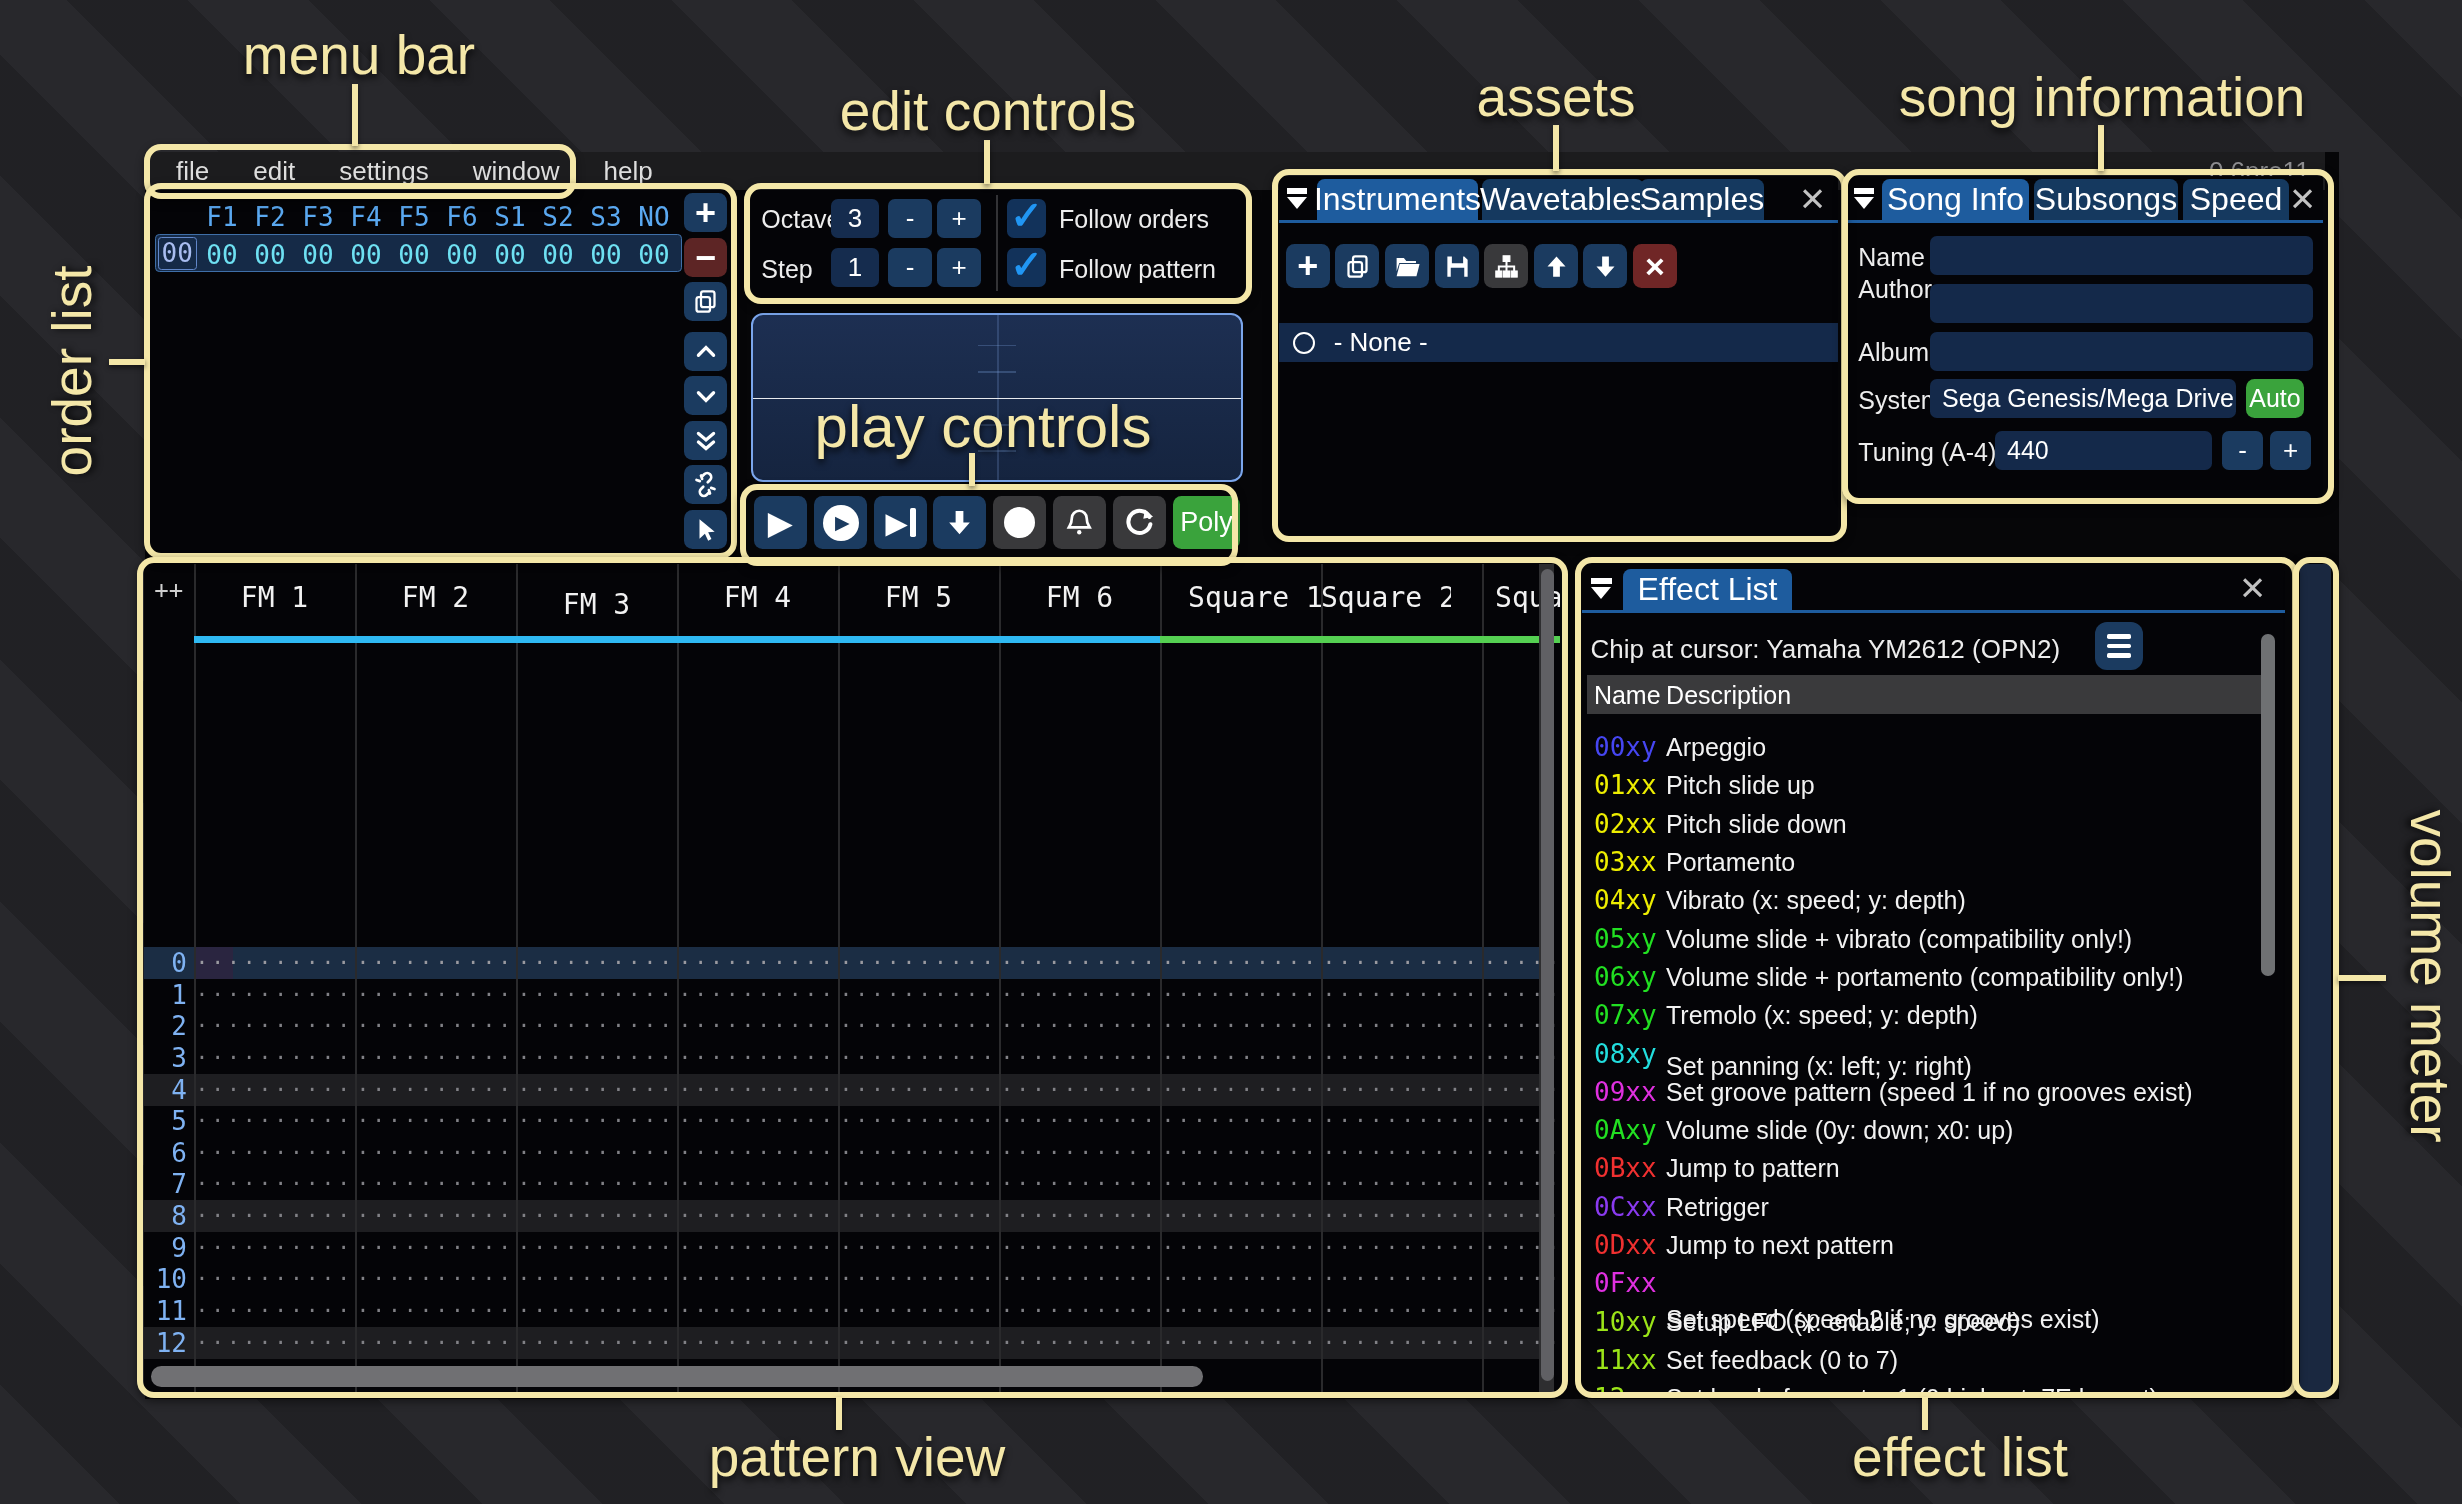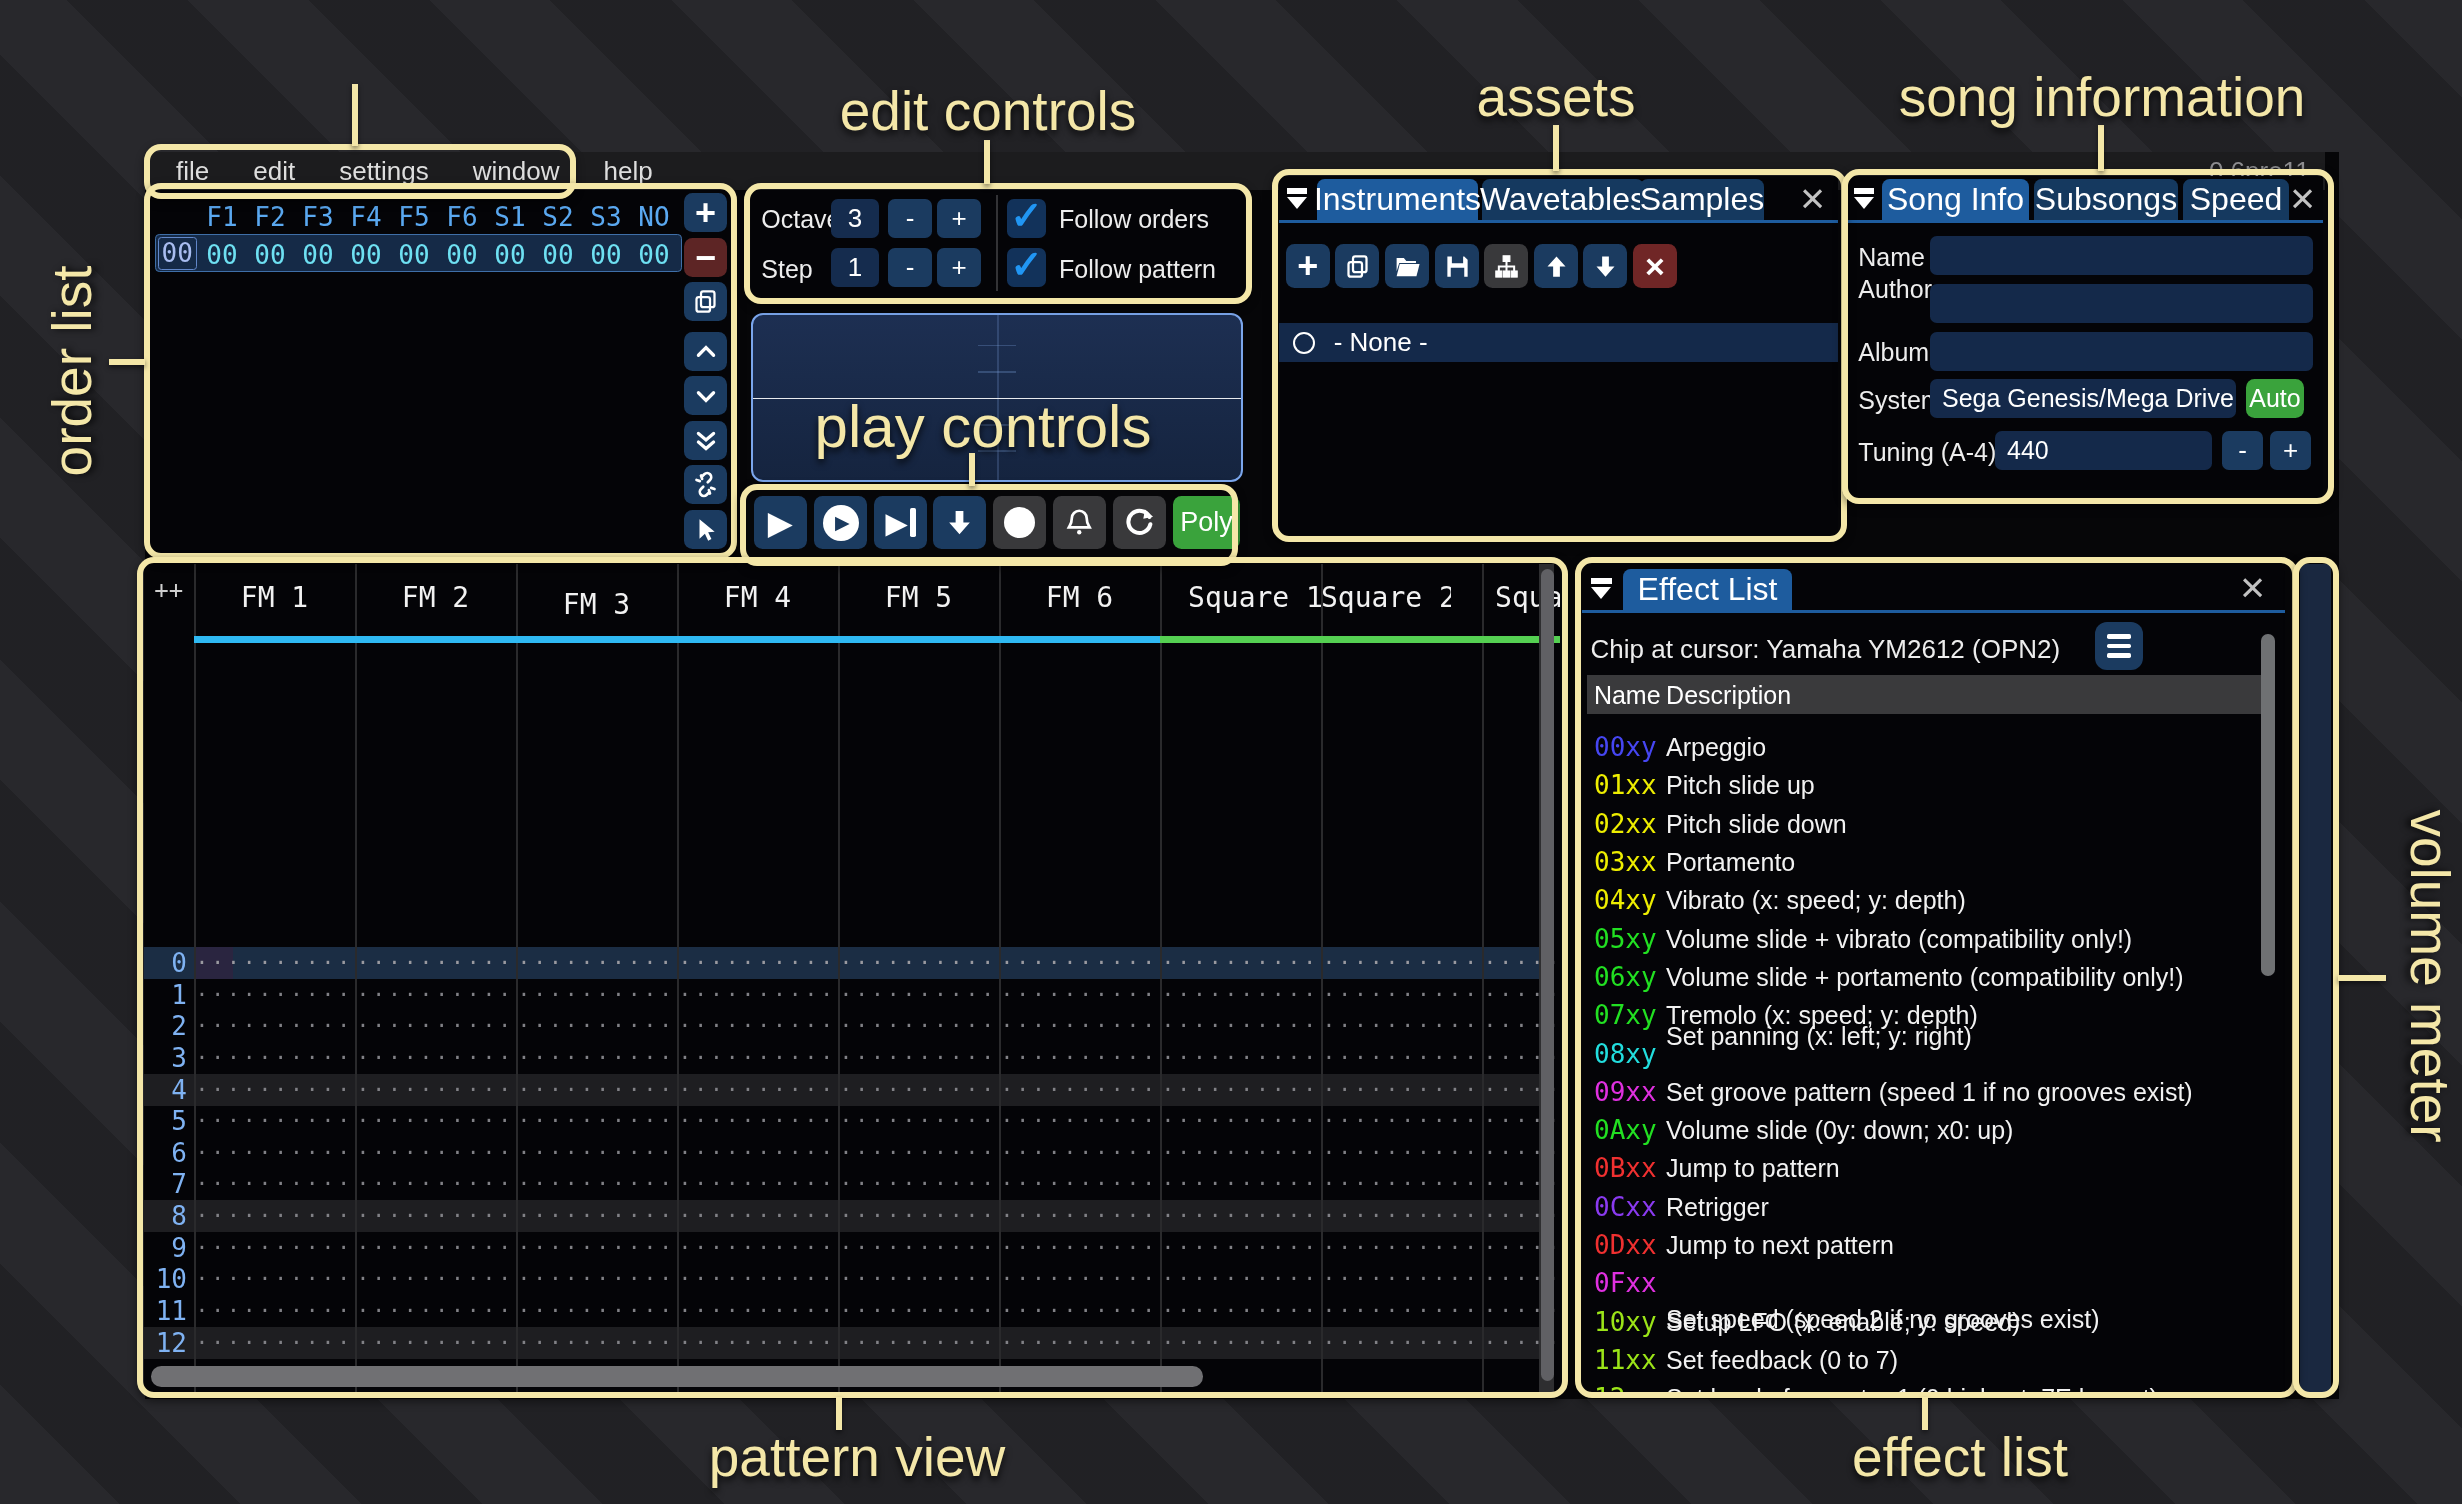--- a/index.html
+++ b/index.html
@@ -551,21 +551,21 @@
         <div class="fx-desc" style="top: 279px;">Portamento</div>
         <div class="fx-code mono" style="top: 317px; color: rgb(238, 238, 0);">04xy</div>
         <div class="fx-desc" style="top: 317px;">Vibrato (x: speed; y: depth)</div>
         <div class="fx-code mono" style="top: 356px; color: rgb(34, 224, 34);">05xy</div>
         <div class="fx-desc" style="top: 356px;">Volume slide + vibrato (compatibility only!)</div>
         <div class="fx-code mono" style="top: 394px; color: rgb(34, 224, 34);">06xy</div>
         <div class="fx-desc" style="top: 394px;">Volume slide + portamento (compatibility only!)</div>
         <div class="fx-code mono" style="top: 432px; color: rgb(34, 224, 34);">07xy</div>
         <div class="fx-desc" style="top: 432px;">Tremolo (x: speed; y: depth)</div>
         <div class="fx-code mono" style="top: 471px; color: rgb(34, 222, 222);">08xy</div>
-        <div class="fx-desc" style="top: 453px;">Set panning (x: left; y: right)</div>
+        <div class="fx-desc" style="top: 483px;">Set panning (x: left; y: right)</div>
         <div class="fx-code mono" style="top: 509px; color: rgb(224, 48, 224);">09xx</div>
         <div class="fx-desc" style="top: 509px;">Set groove pattern (speed 1 if no grooves exist)</div>
         <div class="fx-code mono" style="top: 547px; color: rgb(34, 224, 34);">0Axy</div>
         <div class="fx-desc" style="top: 547px;">Volume slide (0y: down; x0: up)</div>
         <div class="fx-code mono" style="top: 585px; color: rgb(240, 48, 48);">0Bxx</div>
         <div class="fx-desc" style="top: 585px;">Jump to pattern</div>
         <div class="fx-code mono" style="top: 624px; color: rgb(138, 58, 240);">0Cxx</div>
         <div class="fx-desc" style="top: 624px;">Retrigger</div>
         <div class="fx-code mono" style="top: 662px; color: rgb(240, 48, 48);">0Dxx</div>
         <div class="fx-desc" style="top: 662px;">Jump to next pattern</div>
@@ -596,20 +596,21 @@
   <div class="a-line" style="left:352px;top:84px;width:6px;height:62px;"></div>
   <div class="a-line" style="left:109px;top:359px;width:36px;height:6px;"></div>
   <div class="a-line" style="left:984px;top:140px;width:6px;height:44px;"></div>
   <div class="a-line" style="left:969px;top:453px;width:6px;height:32.5px;"></div>
   <div class="a-line" style="left:1553px;top:125px;width:6px;height:46px;"></div>
   <div class="a-line" style="left:2098px;top:125px;width:6px;height:46px;"></div>
   <div class="a-line" style="left:836px;top:1397px;width:6px;height:32.5px;"></div>
   <div class="a-line" style="left:1922px;top:1397px;width:6px;height:32.5px;"></div>
   <div class="a-line" style="left:2338px;top:975px;width:48px;height:6px;"></div>
 
+  <div class="a-label" style="left:359px;top:55px;">menu bar</div>
   <div class="a-label" style="left:988px;top:111px;">edit controls</div>
   <div class="a-label" style="left:1556px;top:97px;">assets</div>
   <div class="a-label" style="left:2102px;top:97px;">song information</div>
   <div class="a-label rccw" style="left:72px;top:371px;">order list</div>
   <div class="a-label" style="left:983px;top:426px;font-size:60px;">play controls</div>
   <div class="a-label" style="left:857px;top:1457px;">pattern view</div>
   <div class="a-label" style="left:1960px;top:1457px;">effect list</div>
   <div class="a-label rcw" style="left:2430px;top:976px;">volume meter</div>
 </div>
 

